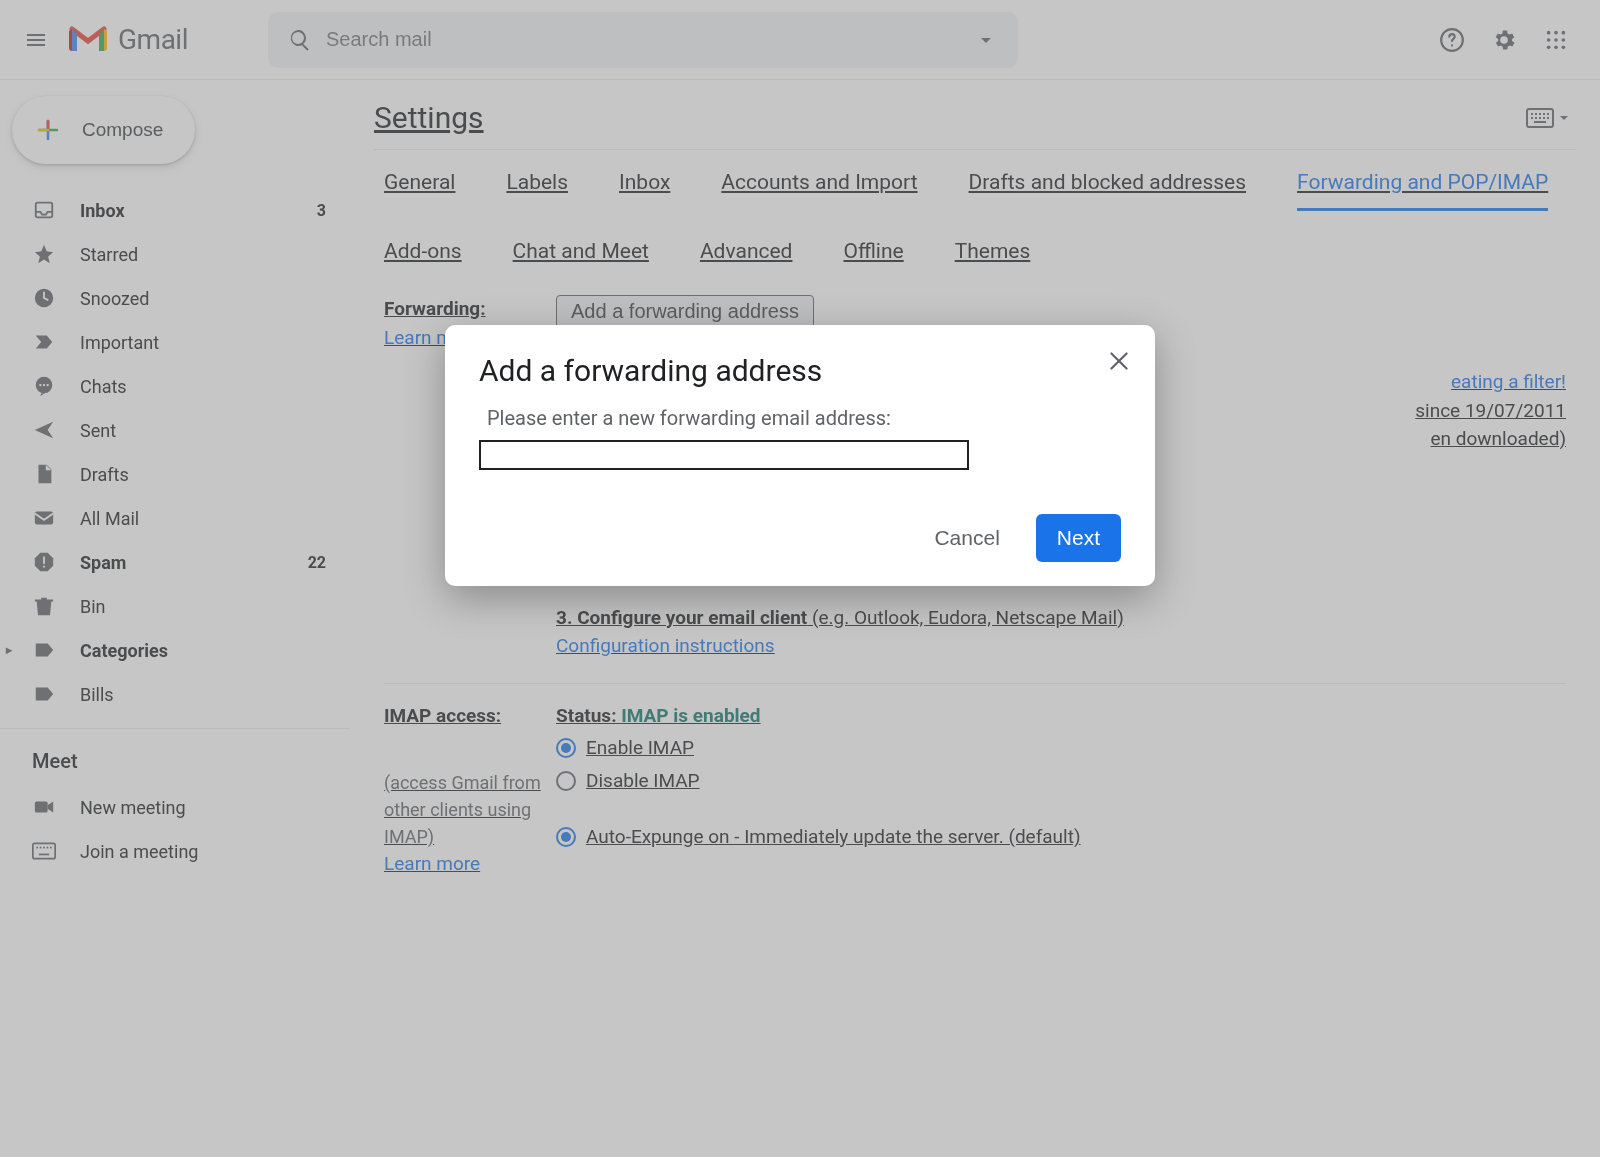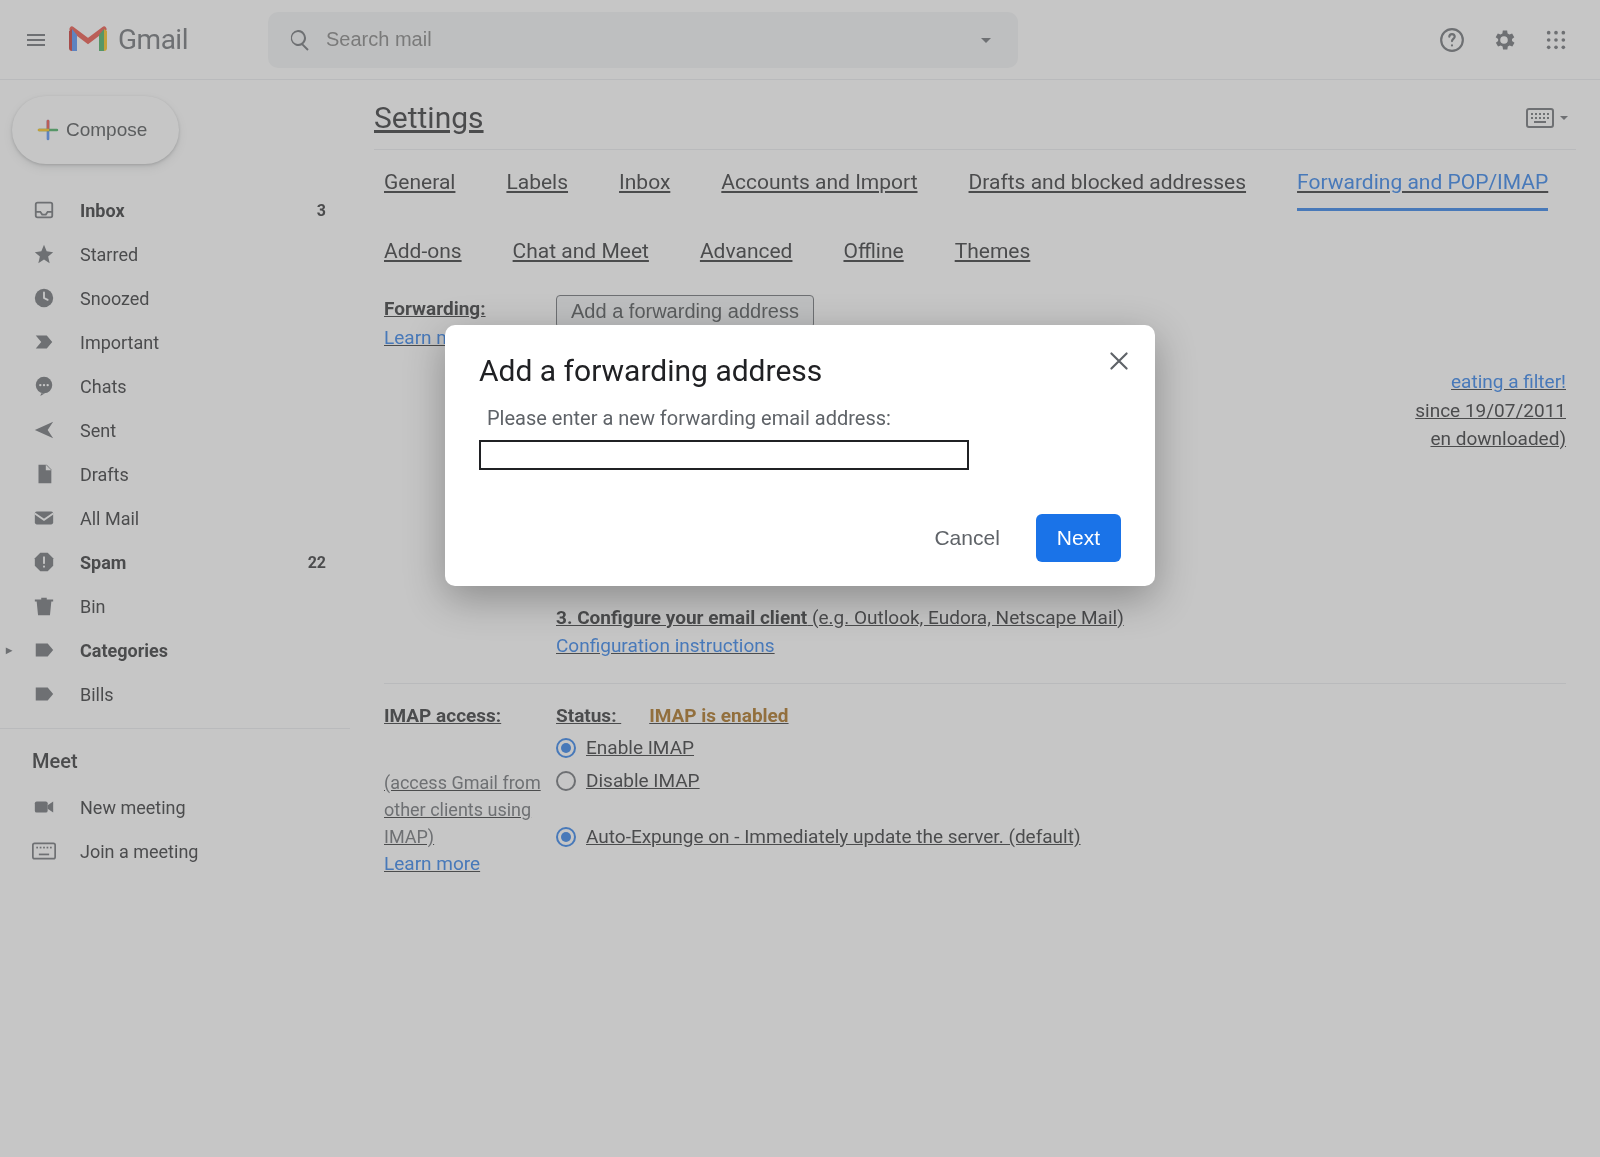--- a/index.html
+++ b/index.html
@@ -58,21 +58,21 @@
   .compose-btn {
     margin: 0 0 24px 12px;
     height: 68px;
     padding: 0 32px 0 20px;
     border-radius: 34px;
     background:#fff;
     border:none;
     box-shadow: 0 1px 3px rgba(60,64,67,.3), 0 4px 8px rgba(60,64,67,.15);
     display:inline-flex;
     align-items:center;
-    gap:2px;
+    gap:18px;
     cursor:pointer;
     font-size: 19px;
     color:#3c4043;
   }
   .nav-list { list-style:none; margin:0; padding:0; }
   .nav-item {
     height: 44px;
     display:flex;
     align-items:center;
     padding: 0 24px 0 32px;
@@ -117,21 +117,21 @@
   .section { display:flex; border-bottom:1px solid #e8eaed; padding:18px 0; }
   .section-label { flex: 0 0 172px; }
   .section-label .sl-title { font-weight:700; }
   .section-label .sl-sub { color:#5f6368; font-size:18px;margin-top:39px; }
   .section-content { flex:1; }
   a.link { color:#1a73e8; text-decoration:none; cursor:pointer; }
   .fw-btn {
     background:#f1f3f4; border:1px solid #5f6368; border-radius:4px;
     padding: 4px 14px; font-size:20px; cursor:pointer; color:#3c4043;
   }
-  .status-enabled { color:#a16207; font-weight:700;margin-left:28px; }
+  .status-enabled { color:#0f766e; font-weight:700; }
   .radio-row { display:flex; align-items:flex-start; gap:10px; margin:4px 0; }
   .radio {
     width:20px; height:20px; border:2px solid #5f6368; border-radius:50%;
     display:inline-flex; align-items:center; justify-content:center; margin-top:4px; flex-shrink:0; cursor:pointer;
   }
   .radio.checked { border-color:#1a73e8; }
   .radio.checked::after { content:''; width:10px; height:10px; background:#1a73e8; border-radius:50%; }
 
   
   .overlay {

